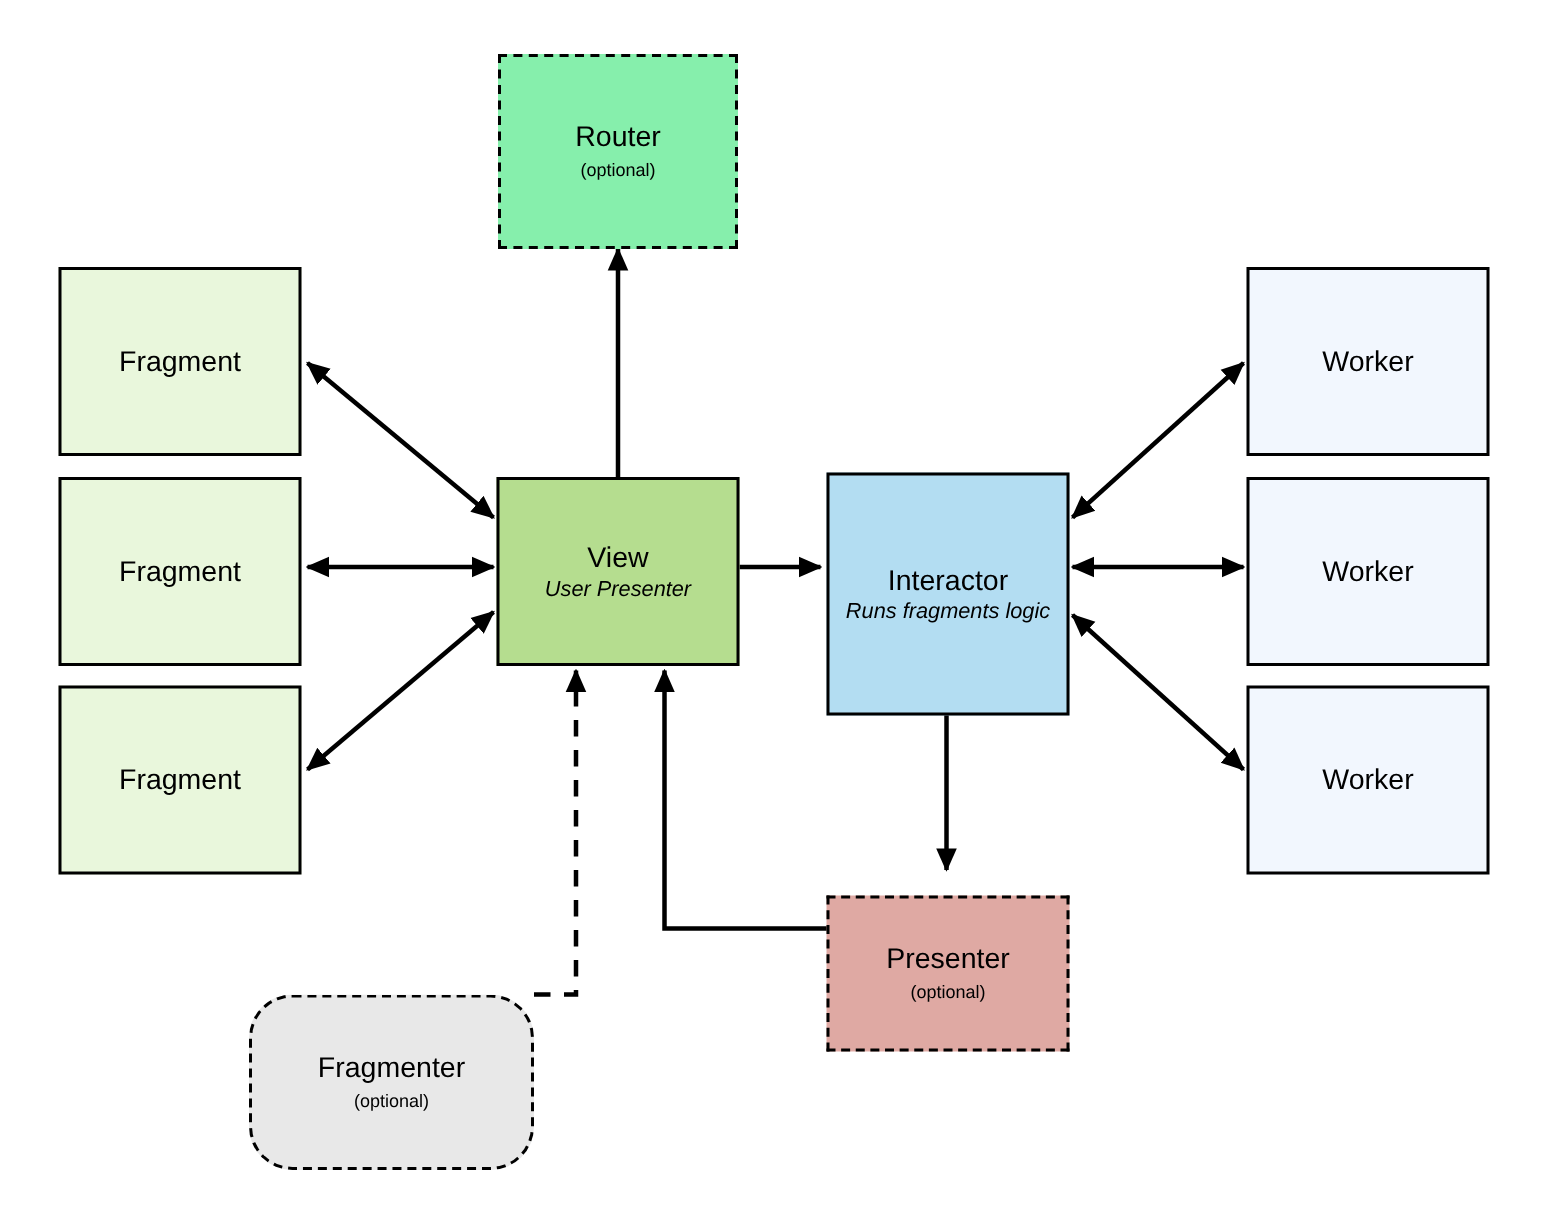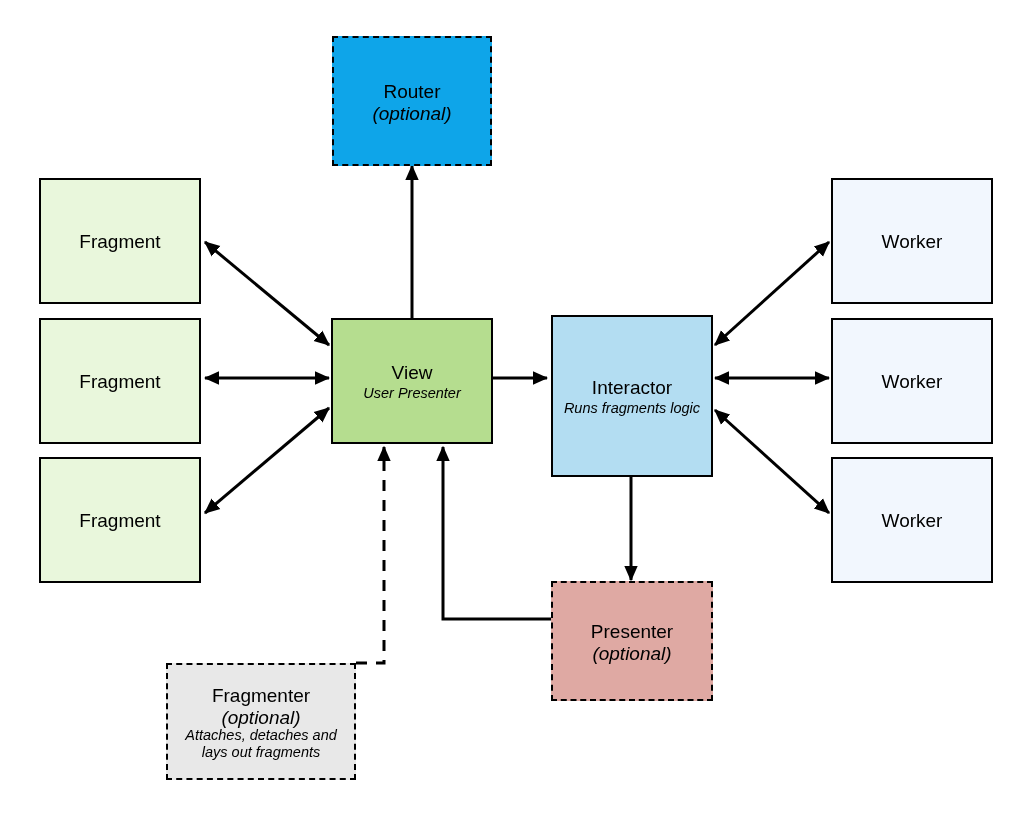--- a/index.html
+++ b/index.html
@@ -36,23 +36,22 @@
     text-align: center;
     border: 2px solid #000000;
     padding: 2px 6px;
   }
   .node .title {
     font-size: 19px;
     line-height: 25px;
     white-space: nowrap;
   }
   .node .sub {
-    font-size: 19px;
+    font-size: 12px;
     line-height: 19px;
-    font-style: italic;
   }
   .node .desc {
     font-style: italic;
     font-size: 14.5px;
     line-height: 17px;
   }
   .dashed {
     border-style: dashed;
     border-width: 2.5px;
   }
@@ -91,44 +90,43 @@
       <line x1="205" y1="513" x2="329" y2="408" marker-start="url(#arrowStart)" marker-end="url(#arrowEnd)"></line>
 
       <line x1="715" y1="345" x2="829" y2="242" marker-start="url(#arrowStart)" marker-end="url(#arrowEnd)"></line>
 
       <line x1="715" y1="378" x2="829" y2="378" marker-start="url(#arrowStart)" marker-end="url(#arrowEnd)"></line>
 
       <line x1="715" y1="410" x2="829" y2="513" marker-start="url(#arrowStart)" marker-end="url(#arrowEnd)"></line>
     </g>
   </svg>
 
-  <div class="node dashed" style="left:332px; top:36px; width:160px; height:130px; background:#0ea5e9;">
+  <div class="node dashed" style="left:332px; top:36px; width:160px; height:130px; background:#86efac;">
     <div class="title">Router</div>
     <div class="sub">(optional)</div>
   </div>
 
   <div class="node" style="left:331px; top:318px; width:162px; height:126px; background:#b5dd8f;">
     <div class="title">View</div>
     <div class="desc">User Presenter</div>
   </div>
 
   <div class="node" style="left:551px; top:315px; width:162px; height:162px; background:#b3ddf2;">
     <div class="title">Interactor</div>
     <div class="desc">Runs fragments logic</div>
   </div>
 
-  <div class="node dashed" style="left:551px; top:581px; width:162px; height:120px; background:#dfa9a3;">
+  <div class="node dashed" style="left:551px; top:597px; width:162px; height:104px; background:#dfa9a3;">
     <div class="title">Presenter</div>
     <div class="sub">(optional)</div>
   </div>
 
-  <div class="node dashed" style="left:166px; top:663px; width:190px; height:117px; background:#e8e8e8;">
+  <div class="node dashed" style="left:166px; top:663px; width:190px; height:117px; background:#e8e8e8;border-radius:29px;">
     <div class="title">Fragmenter</div>
     <div class="sub">(optional)</div>
-    <div class="desc">Attaches, detaches and lays out fragments</div>
   </div>
 
   <div class="node" style="left:39px; top:178px; width:162px; height:126px; background:#e9f7dc;">
     <div class="title">Fragment</div>
   </div>
   <div class="node" style="left:39px; top:318px; width:162px; height:126px; background:#e9f7dc;">
     <div class="title">Fragment</div>
   </div>
   <div class="node" style="left:39px; top:457px; width:162px; height:126px; background:#e9f7dc;">
     <div class="title">Fragment</div>

